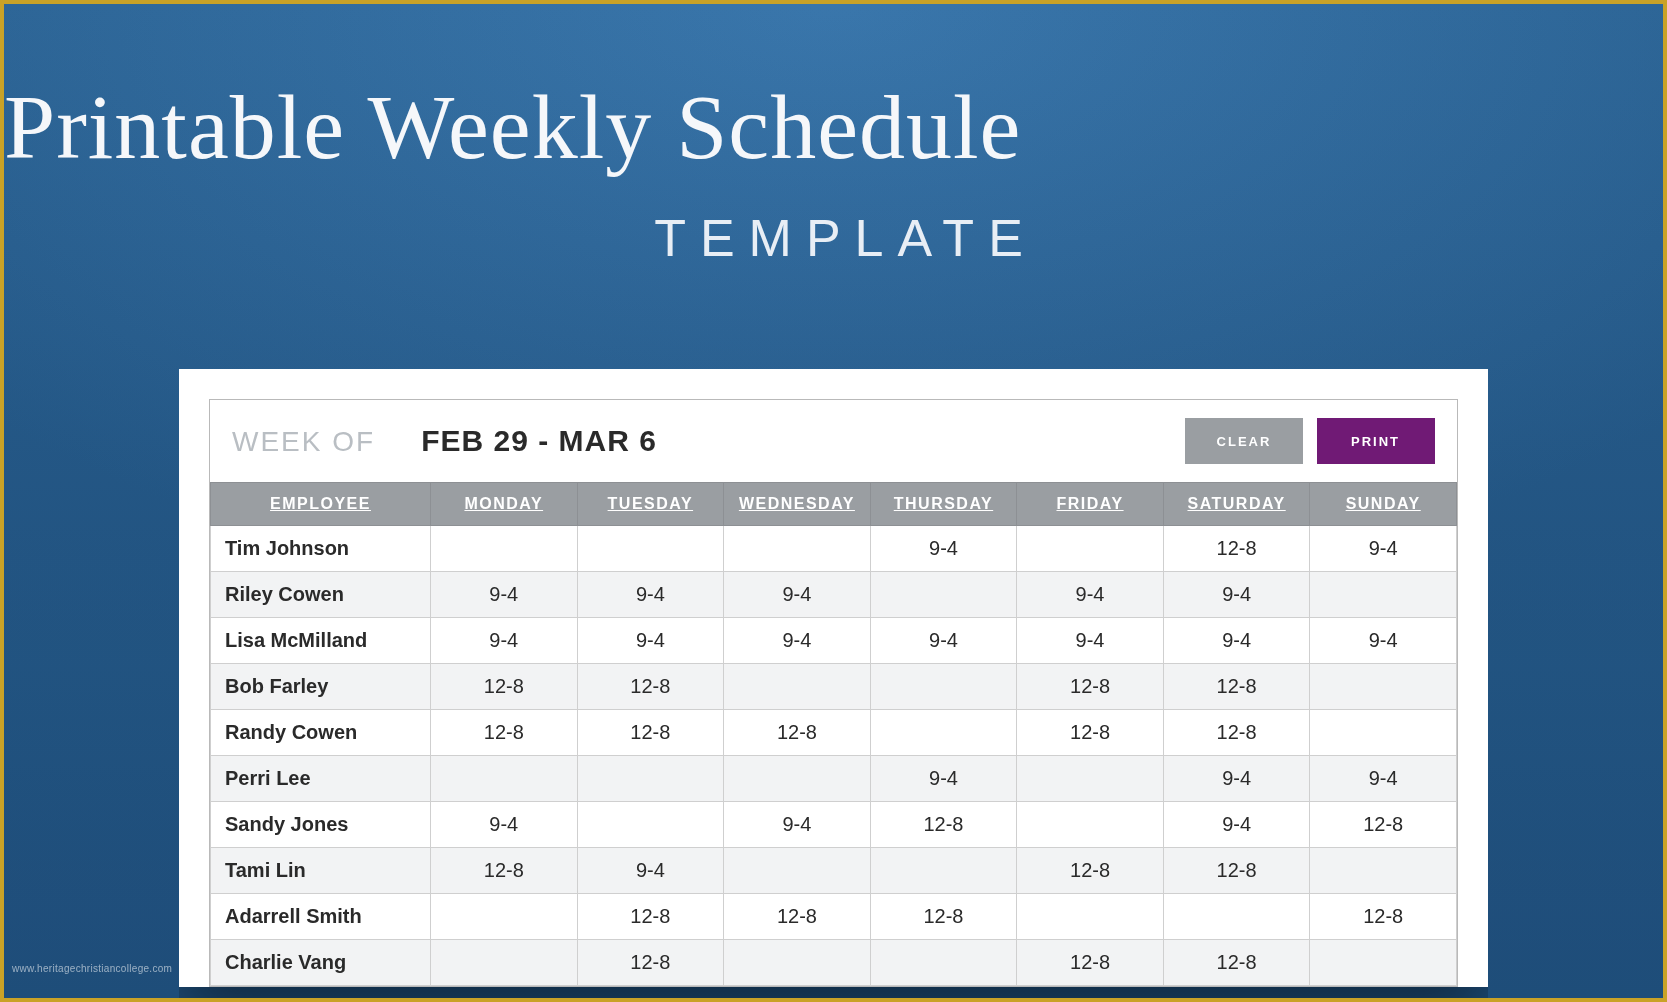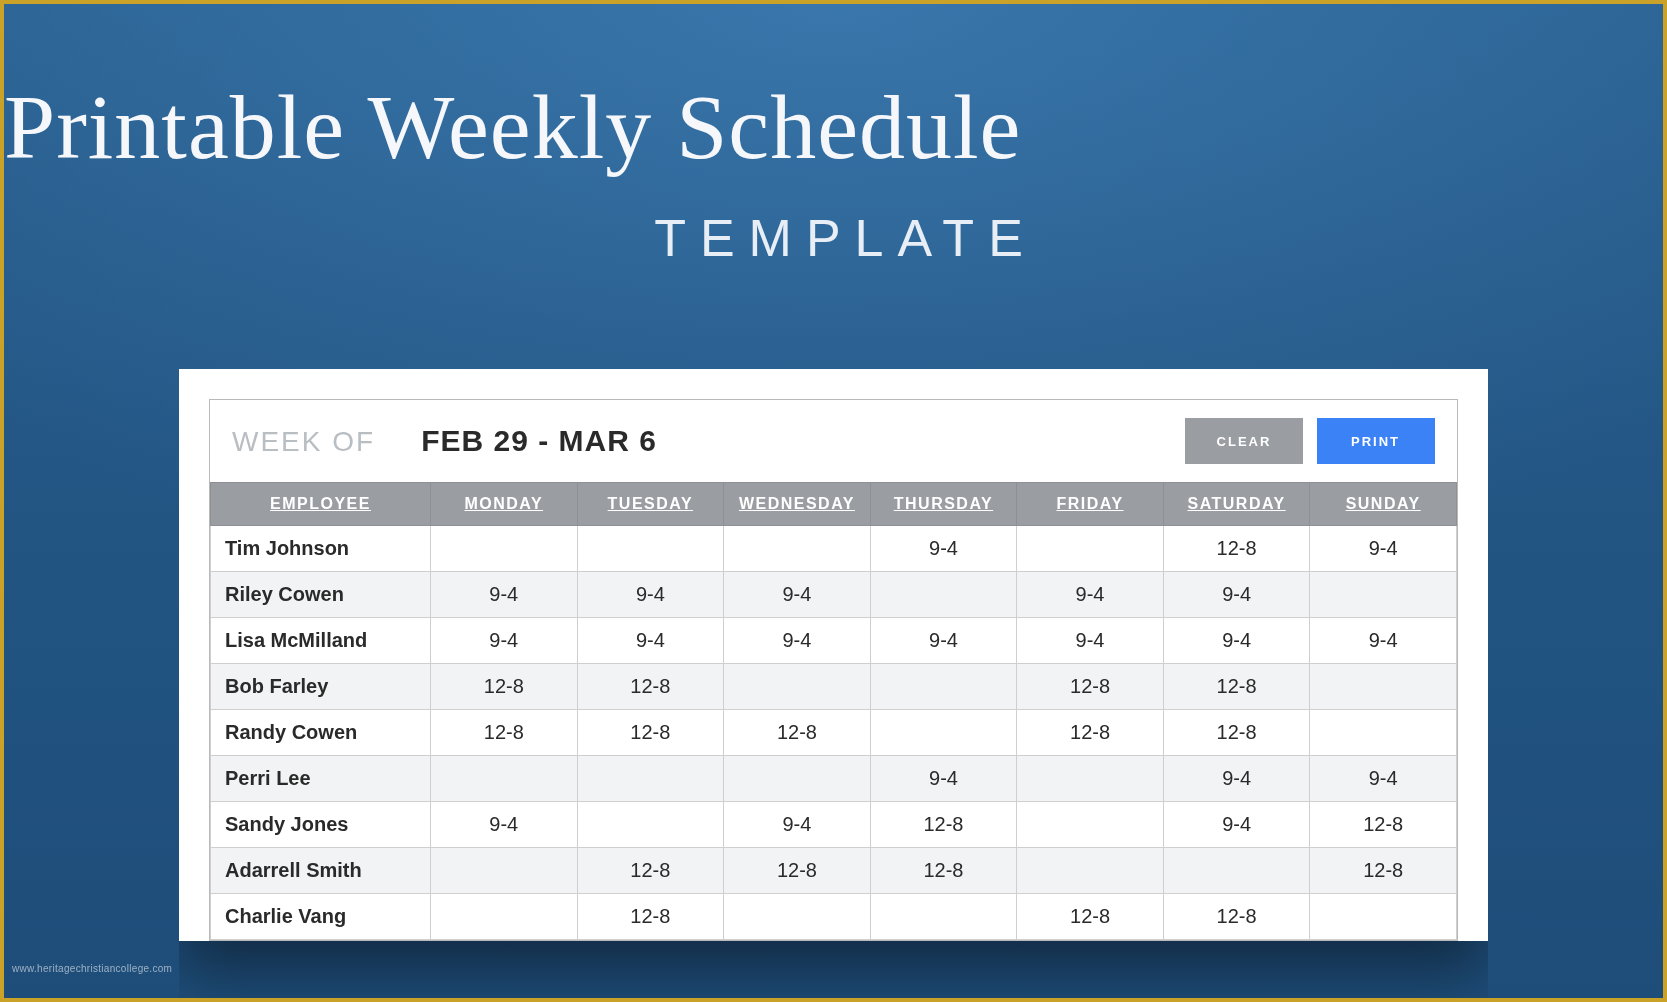--- a/index.html
+++ b/index.html
@@ -94,21 +94,21 @@
     height: 46px;
     color: #fff;
     font-weight: 800;
     font-size: 13px;
     letter-spacing: 2px;
     border: none;
     cursor: pointer;
     padding: 0 18px;
   }
   .btn-clear { background: #9a9ea2; }
-  .btn-print { background: #3b82f6; padding-left: 17px; }
+  .btn-print { background: #701a75; padding-left: 17px; }
 
   table.schedule {
     width: 100%;
     border-collapse: collapse;
     table-layout: fixed;
   }
   table.schedule thead th {
     background: #9a9ea2;
     color: #ffffff;
     font-weight: 700;
@@ -249,20 +249,30 @@
                 <td class="employee">Sandy Jones</td>
                 <td>9-4</td>
                 <td></td>
                 <td>9-4</td>
                 <td>12-8</td>
                 <td></td>
                 <td>9-4</td>
                 <td>12-8</td>
               </tr>
               <tr>
+                <td class="employee">Tami Lin</td>
+                <td>12-8</td>
+                <td>9-4</td>
+                <td></td>
+                <td></td>
+                <td>12-8</td>
+                <td>12-8</td>
+                <td></td>
+              </tr>
+              <tr>
                 <td class="employee">Adarrell Smith</td>
                 <td></td>
                 <td>12-8</td>
                 <td>12-8</td>
                 <td>12-8</td>
                 <td></td>
                 <td></td>
                 <td>12-8</td>
               </tr>
               <tr>

